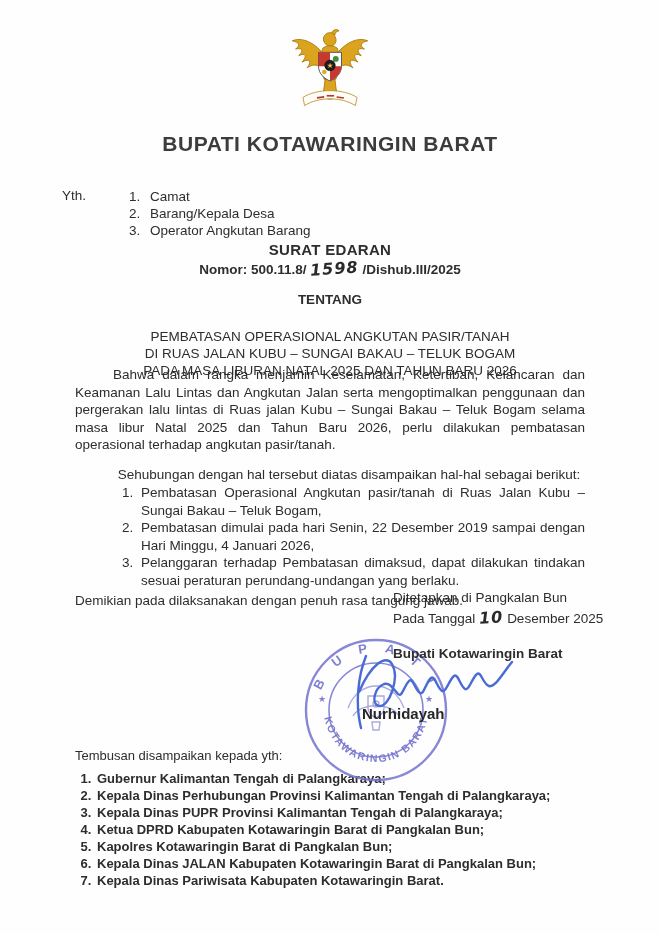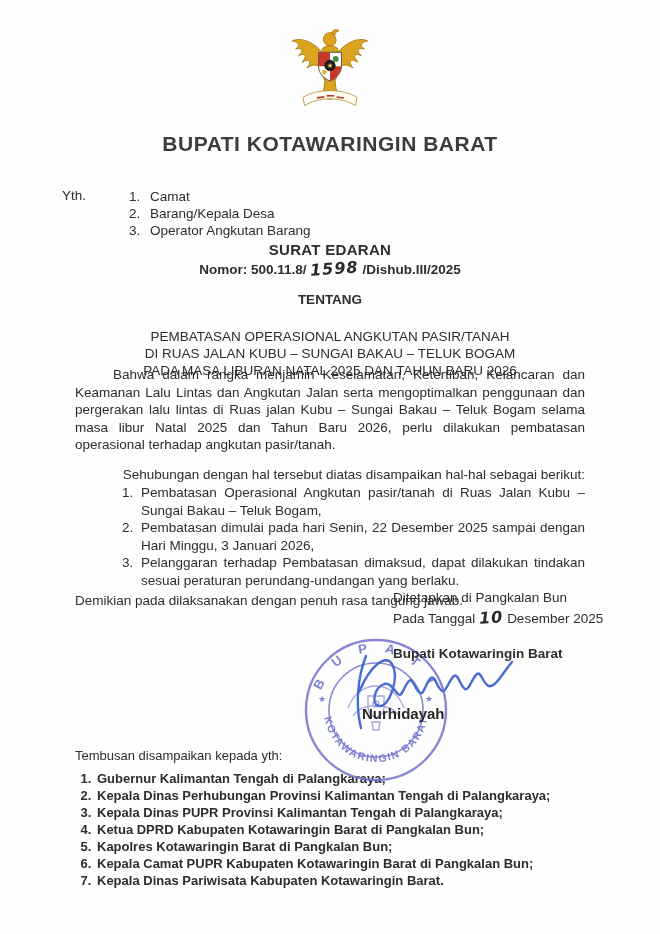--- a/index.html
+++ b/index.html
@@ -28,21 +28,21 @@
   .handwritten {
     display:inline-block; font-family:"DejaVu Sans", sans-serif;
     font-style:italic; font-weight:bold; font-size:16px;
     transform:rotate(-4deg); letter-spacing:1px; color:#2a2a2a;
   }
   .tentang { font-size:13.5px; font-weight:bold; margin-top:14px; }
   .subject { font-size:13.5px; font-weight:normal; line-height:17px; margin-top:21px; }
   
   .body-text { position:absolute; top:366px; left:75px; right:75px; font-size:13.5px; line-height:17.5px; }
   .para-1 { margin:0; text-indent:38px; text-align:justify; }
-  .para-2 { margin:12px 0 0 0; text-indent:38px; text-align:right; }
+  .para-2 { margin:12px 0 0 0; text-indent:38px; text-align:center; }
   ol.points { margin:1px 0 0 0; padding-left:62px; }
   ol.points li { text-align:justify; line-height:17.5px; padding-left:4px; }
   .closing { margin:3px 0 0 0; text-align:left; }
   
   .sig-block { position:absolute; top:588px; left:358px; font-size:13.5px; z-index:3;margin-left:35px; }
   .sig-block .line { line-height:20px; }
   .signer-title { font-weight:bold; margin-top:17px; }
   .stamp { position:absolute; top:636px; left:302px; z-index:2; }
   .signature-svg { position:absolute; top:646px; left:328px; z-index:4; }
   .signer-name {
@@ -120,21 +120,21 @@
       <div>DI RUAS JALAN KUBU – SUNGAI BAKAU – TELUK BOGAM</div>
       <div>PADA MASA LIBURAN NATAL 2025 DAN TAHUN BARU 2026</div>
     </div>
   </div>
 
   <div class="body-text">
     <p class="para-1">Bahwa dalam rangka menjamin Keselamatan, Ketertiban, Kelancaran dan Keamanan Lalu Lintas dan Angkutan Jalan serta mengoptimalkan penggunaan dan pergerakan lalu lintas di Ruas jalan Kubu – Sungai Bakau – Teluk Bogam selama masa libur Natal 2025 dan Tahun Baru 2026, perlu dilakukan pembatasan operasional terhadap angkutan pasir/tanah.</p>
     <p class="para-2">Sehubungan dengan hal tersebut diatas disampaikan hal-hal sebagai berikut:</p>
     <ol class="points">
       <li>Pembatasan Operasional Angkutan pasir/tanah di Ruas Jalan Kubu – Sungai Bakau – Teluk Bogam,</li>
-      <li>Pembatasan dimulai pada hari Senin, 22 Desember 2025 sampai dengan Hari Minggu, 3 Januari 2026,</li>
+      <li>Pembatasan dimulai pada hari Senin, 22 Desember 2019 sampai dengan Hari Minggu, 4 Januari 2026,</li>
       <li>Pelanggaran terhadap Pembatasan dimaksud, dapat dilakukan tindakan sesuai peraturan perundang-undangan yang berlaku.</li>
     </ol>
     <p class="closing">Demikian pada dilaksanakan dengan penuh rasa tangung jawab.</p>
   </div>
 
   <div class="sig-block">
     <div class="line">Ditetapkan di Pangkalan Bun</div>
     <div class="line">
       <span>Pada Tanggal</span>
       <span class="handwritten">10</span>
@@ -181,18 +181,18 @@
   <div class="signer-name">Nurhidayah</div>
 
   <div class="cc">
     <div class="cc-label">Tembusan disampaikan kepada yth:</div>
     <ol>
       <li>Gubernur Kalimantan Tengah di Palangkaraya;</li>
       <li>Kepala Dinas Perhubungan Provinsi Kalimantan Tengah di Palangkaraya;</li>
       <li>Kepala Dinas PUPR Provinsi Kalimantan Tengah di Palangkaraya;</li>
       <li>Ketua DPRD Kabupaten Kotawaringin Barat di Pangkalan Bun;</li>
       <li>Kapolres Kotawaringin Barat di Pangkalan Bun;</li>
-      <li>Kepala Camat PUPR Kabupaten Kotawaringin Barat di Pangkalan Bun;</li>
+      <li>Kepala Dinas JALAN Kabupaten Kotawaringin Barat di Pangkalan Bun;</li>
       <li>Kepala Dinas Pariwisata Kabupaten Kotawaringin Barat.</li>
     </ol>
   </div>
 
 </div>
 
 </body></html>

